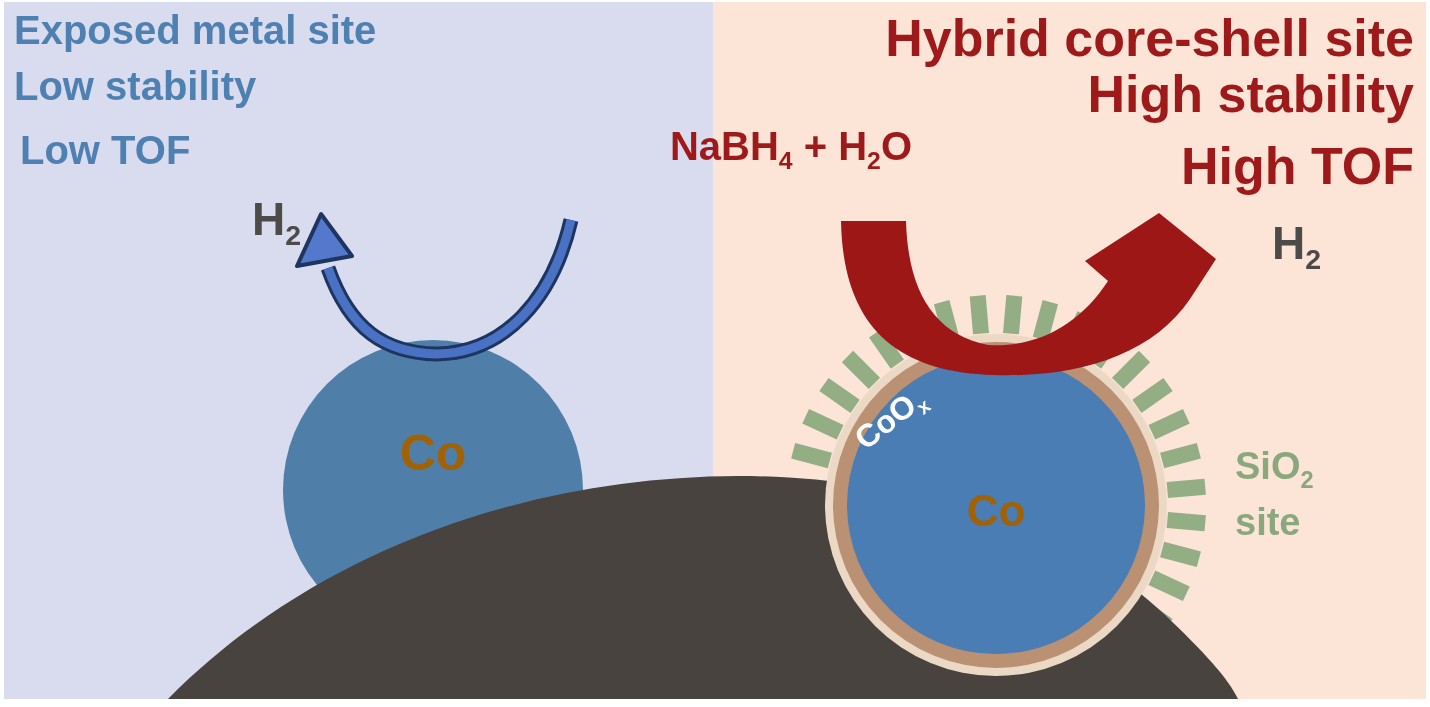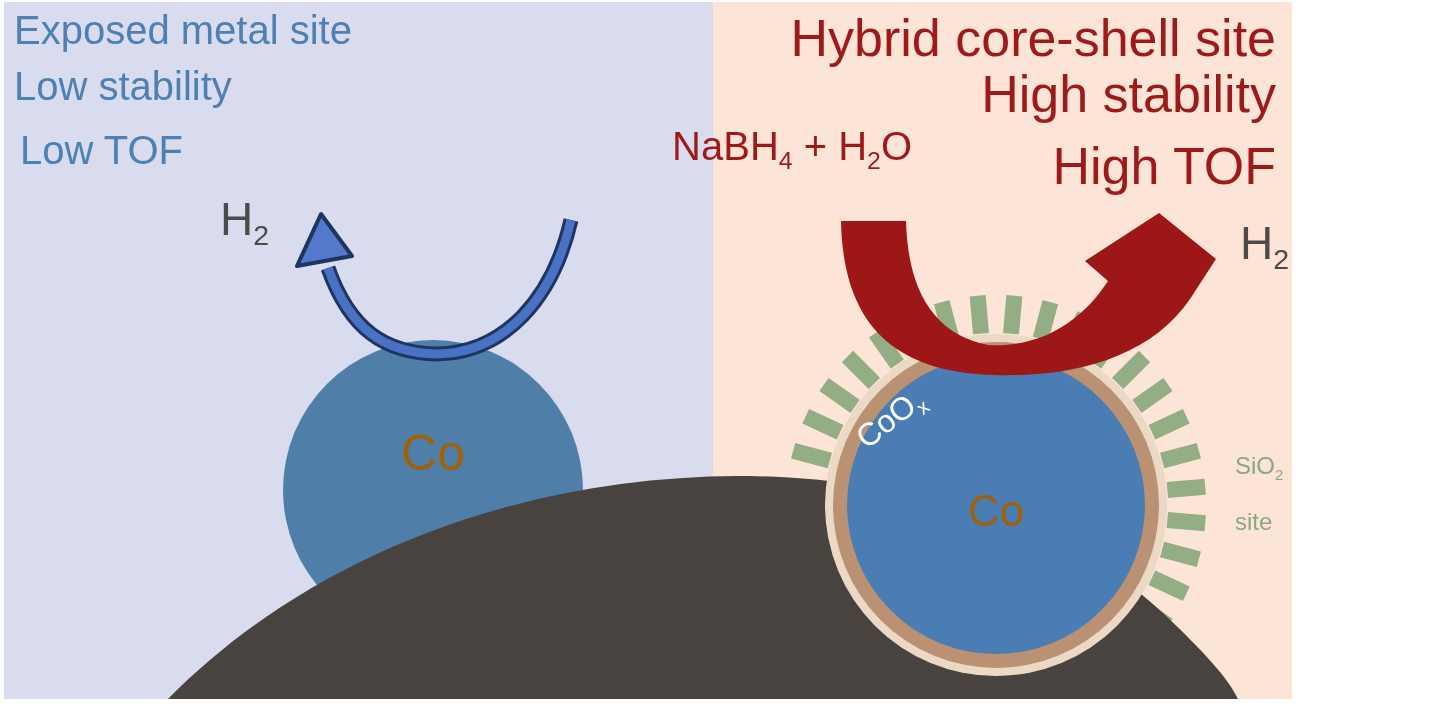--- a/index.html
+++ b/index.html
@@ -1,34 +1,34 @@
 <!DOCTYPE html>
 <html><head>
 <meta charset="utf-8">
 <style>
   html,body{margin:0;padding:0;background:#ffffff;}
   #stage{
     position:relative;
-    width:1292px;height:707px;
+    width:1430px;height:707px;
     background:#ffffff;
     overflow:hidden;
     font-family:"Liberation Sans", sans-serif;
-    font-weight:normal;
+    font-weight:bold;
   }
   #diagram-svg{position:absolute;left:0;top:0;}
   .txt{position:absolute;white-space:nowrap;}
   sub{font-size:0.62em;line-height:0;}
   .heading-left{left:14px;font-size:40px;color:#4e81b1;}
   .heading-right{right:16px;font-size:52px;color:#9e1a1a;text-align:right;}
-  .h2-label{font-size:46px;color:#4d4a4a;}
+  .h2-label{font-size:46px;color:#4d4a4a;margin-left:32px;}
   .co-label{color:#a16207;text-align:center;}
   #reaction-label{left:512px;top:124px;width:400px;text-align:right;font-size:40px;color:#9e1a1a;}
   #coox-label{left:825px;top:400px;width:130px;text-align:center;font-size:32px;color:#ffffff;
               transform:rotate(-38deg);}
-  #sio2-label{left:1235px;top:438px;font-size:24px;color:#8aa87e;line-height:56px;}
+  #sio2-label{left:1235px;top:438px;font-size:38px;color:#8aa87e;line-height:56px;}
 </style>
 </head>
 <body>
 
 <div id="stage">
 
   <svg id="diagram-svg" width="1430" height="707" viewBox="0 0 1430 707">
 
     <rect x="4" y="2" width="709" height="697" fill="#d9dcee"></rect>
     <rect x="713" y="2" width="713" height="697" fill="#fce5d7"></rect>

